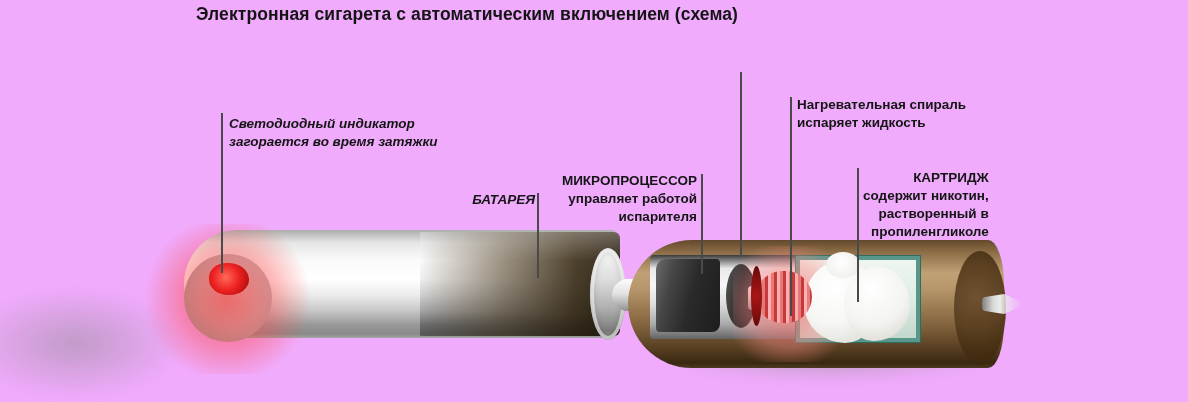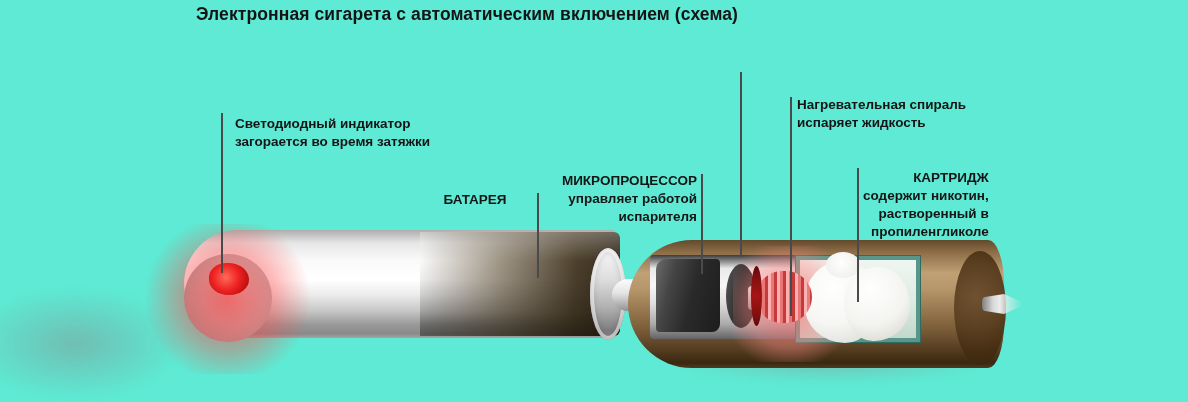--- a/index.html
+++ b/index.html
@@ -1,32 +1,32 @@
 <!DOCTYPE html>
 <html><head>
 <meta charset="utf-8">
 <style>
   html,body{margin:0;padding:0;background:#ffffff;}
   .stage{
-    position:relative;width:1188px;height:402px;background:#5eead4;overflow:hidden;
+    position:relative;width:1188px;height:402px;background:#f0abfc;overflow:hidden;
     font-family:"Liberation Sans",sans-serif;
   }
   .abs{position:absolute;}
   
   .title{
     left:196px;top:4px;font-size:17.5px;font-weight:bold;color:#141414;
     letter-spacing:0.1px;white-space:nowrap;
   }
   .label{
     font-size:13.5px;font-weight:bold;color:#151515;line-height:18px;
     white-space:pre-line;z-index:30;
   }
-  .lbl-led{left:235px;top:115px;text-align:left;}
+  .lbl-led{left:229px;top:115px;text-align:left;font-style:italic;}
   .lbl-sensor{left:485px;top:70px;width:250px;text-align:right;}
-  .lbl-battery{left:415px;top:191px;width:120px;text-align:center;}
+  .lbl-battery{left:415px;top:191px;width:120px;text-align:right;font-style:italic;}
   .lbl-micro{left:517px;top:172px;width:180px;text-align:right;}
   .lbl-coil{left:797px;top:96px;text-align:left;}
   .lbl-cart{left:863px;top:169px;text-align:right;}
   
   .lead{width:2px;background:#4a4a4a;z-index:25;}
   .lead-led{left:221px;top:113px;height:160px;}
   .lead-sensor{left:740px;top:72px;height:185px;}
   .lead-battery{left:537px;top:193px;height:85px;}
   .lead-micro{left:701px;top:174px;height:100px;}
   .lead-coil{left:790px;top:97px;height:219px;}

